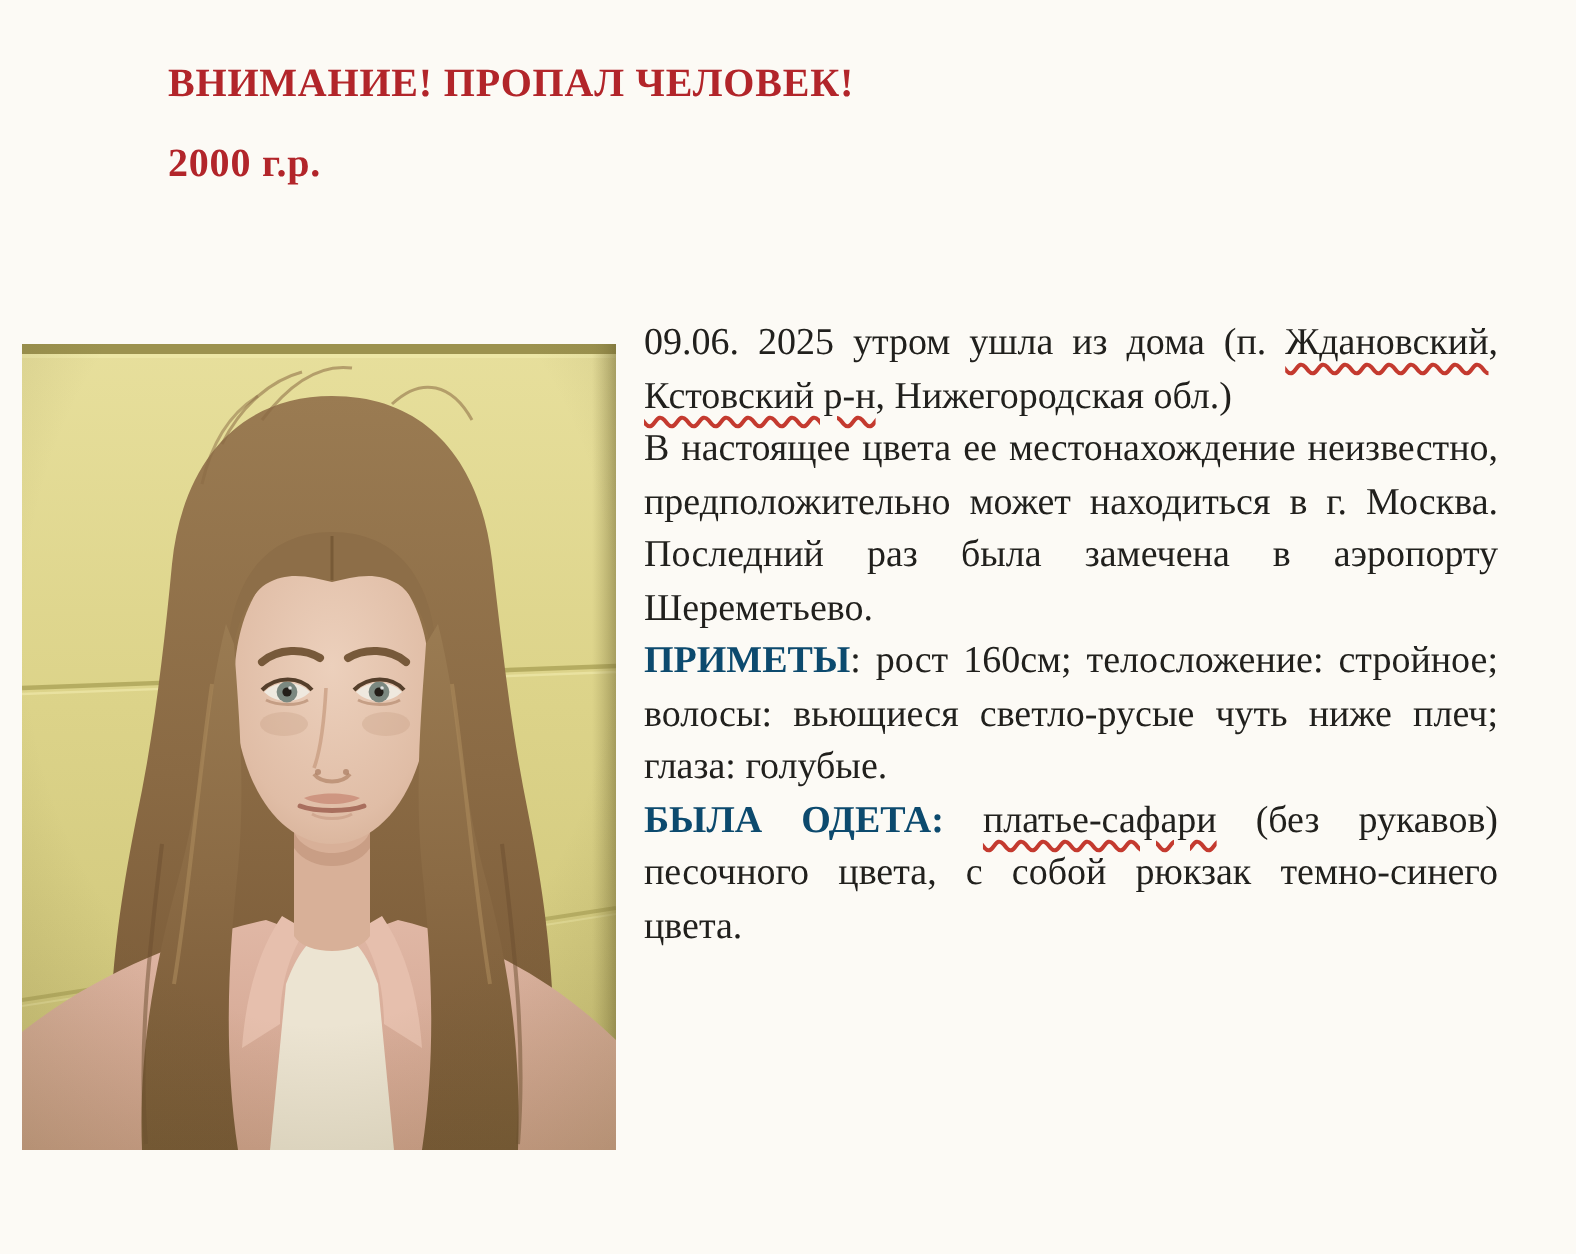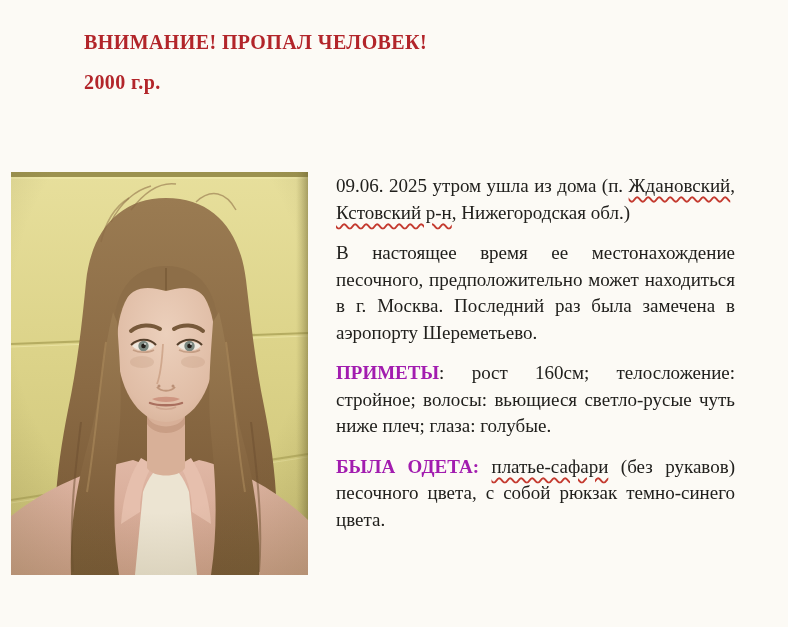--- a/index.html
+++ b/index.html
@@ -20,23 +20,23 @@
   }
   .photo { position:absolute; left:11px; top:172px; width:297px; height:403px; margin:0; }
   .photo svg { display:block; width:100%; height:100%; }
   .details {
     position:absolute; left:322px; top:159px; width:427px;
     font-size:19px; line-height:26.5px;
     color:#21201d;
     text-align:justify;
     -moz-text-align-last:left; text-align-last:left;
   }
-  .details p { margin:14px; }
+  .details p { margin:0; }
   .details p.gap { margin-top:17px; }
-  .rb { color:#a21caf; font-weight:700; }
+  .rb { color:#0c4a6e; font-weight:700; }
   .sic {
     text-decoration-line:underline;
     text-decoration-style:wavy;
     text-decoration-color:#c43a2f;
     text-decoration-thickness:1.5px;
     text-underline-offset:4px;
   }
 </style>
 </head>
 <body>
@@ -140,18 +140,18 @@
       <path d="M215,170 C222,220 226,270 234,320" stroke="#ab8a5c" stroke-width="2" fill="none" opacity="0.6"></path>
       <path d="M70,250 C64,300 58,350 62,400" stroke="#6b4e2f" stroke-width="2" fill="none" opacity="0.5"></path>
       <path d="M240,250 C246,300 252,350 248,400" stroke="#6b4e2f" stroke-width="2" fill="none" opacity="0.5"></path>
 
       <rect width="297" height="403" fill="url(#gv)"></rect>
     </svg>
   </figure>
 
   <main class="details">
     <p><span>09.06. 2025 утром ушла из дома (п. </span><span class="sic">Ждановский</span><span>, </span><span class="sic">Кстовский р-н</span><span>, Нижегородская обл.)</span></p>
-    <p>В настоящее время ее местонахождение песочного, предположительно может находиться в г. Москва. Последний раз была замечена в аэропорту Шереметьево.</p>
+    <p>В настоящее цвета ее местонахождение неизвестно, предположительно может находиться в г. Москва. Последний раз была замечена в аэропорту Шереметьево.</p>
     <p><span class="rb">ПРИМЕТЫ</span><span>: </span><span>рост 160см; телосложение: стройное; волосы: вьющиеся светло-русые чуть ниже плеч; глаза: голубые.</span></p>
     <p><span class="rb">БЫЛА ОДЕТА:</span><span> </span><span class="sic">платье-сафари</span><span> (без рукавов) песочного цвета, с собой рюкзак темно-синего цвета.</span></p>
   </main>
 
 </div>
 
 </body></html>

